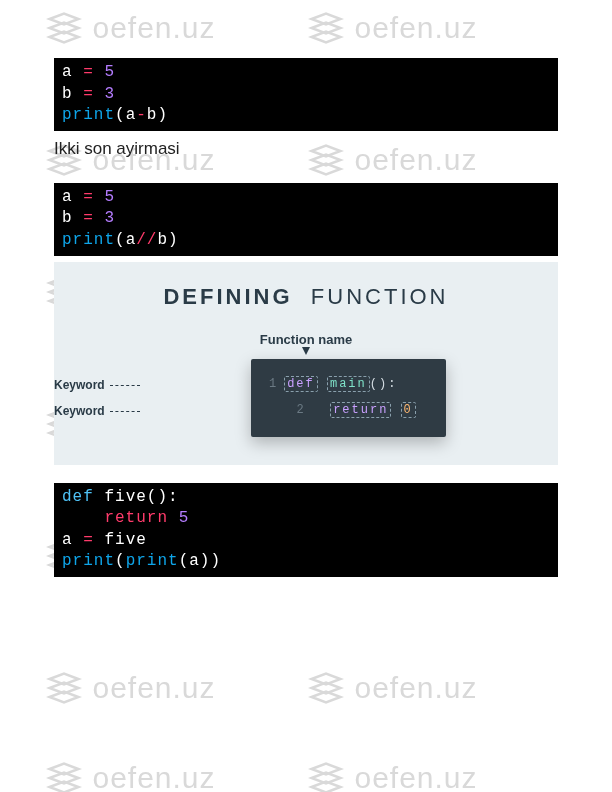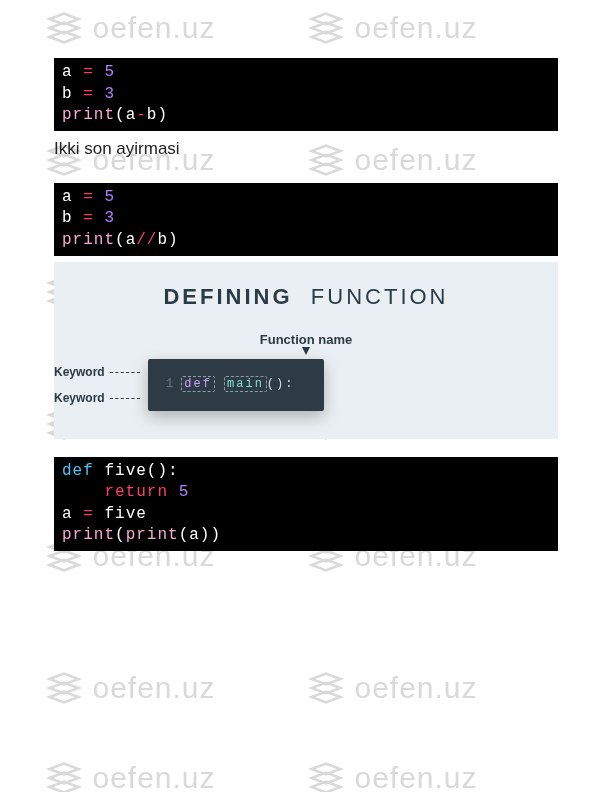--- a/index.html
+++ b/index.html
@@ -49,21 +49,21 @@
     font-family: "Courier New", monospace;
     font-size: 16px;
     line-height: 1.35;
     padding: 4px 8px 4px 8px;
     letter-spacing: 1px;
     white-space: pre;
   }
   .tok-var { color: #ffffff; }
   .tok-op { color: #ff3b6b; }
   .tok-num { color: #b57dff; }
-  .tok-fn { color: #f9a8d4; }
+  .tok-fn { color: #0ea5e9; }
   .tok-punc { color: #ffffff; }
   .tok-kw { color: #4fc3f7; }
   .tok-kw2 { color: #ff3b6b; }
   .caption {
     font-size: 17px;
     color: #222;
     margin-top: 8px;
     margin-bottom: 24px;
   }
 
@@ -92,21 +92,21 @@
   .arrow-down {
     width: 0; height: 0;
     border-left: 4px solid transparent;
     border-right: 4px solid transparent;
     border-top: 8px solid #2a3b47;
     margin: 0 auto 4px auto;
   }
   .diag-body {
     display: flex;
     align-items: center;
-    justify-content: flex-start;
+    justify-content: space-between;
     gap: 0;
   }
   .side-labels-left {
     text-align: right;
     font-size: 12px;
     font-weight: 700;
     color: #2a3b47;
     line-height: 26px;
     padding-right: 6px;
   }
@@ -326,20 +326,21 @@
     </div>
     <div class="fn-name-label">Function name</div>
     <div class="arrow-down"></div>
     <div class="diag-body">
       <div class="side-labels-left">
         <div><span>Keyword</span> <span class="dash-line"></span></div>
         <div><span>Keyword</span> <span class="dash-line"></span></div>
       </div>
       <div class="dark-box">
         <div><span class="ln-num">1</span><span class="dashed-box db-kw">def</span> <span class="dashed-box db-name">main</span><span class="db-punc">():</span></div>
+        <div>&nbsp;&nbsp;&nbsp;<span class="ln-num">2</span>&nbsp;&nbsp;<span class="dashed-box db-kw">return</span> <span class="dashed-box db-num">0</span></div>
       </div>
       <div class="side-labels-right">
         <div>&nbsp;</div>
       </div>
     </div>
   </div>
 
   <div class="spacer-top"></div>
 
   <div class="code-block"><span class="tok-kw">def</span> <span class="tok-var">five</span><span class="tok-punc">():</span>

